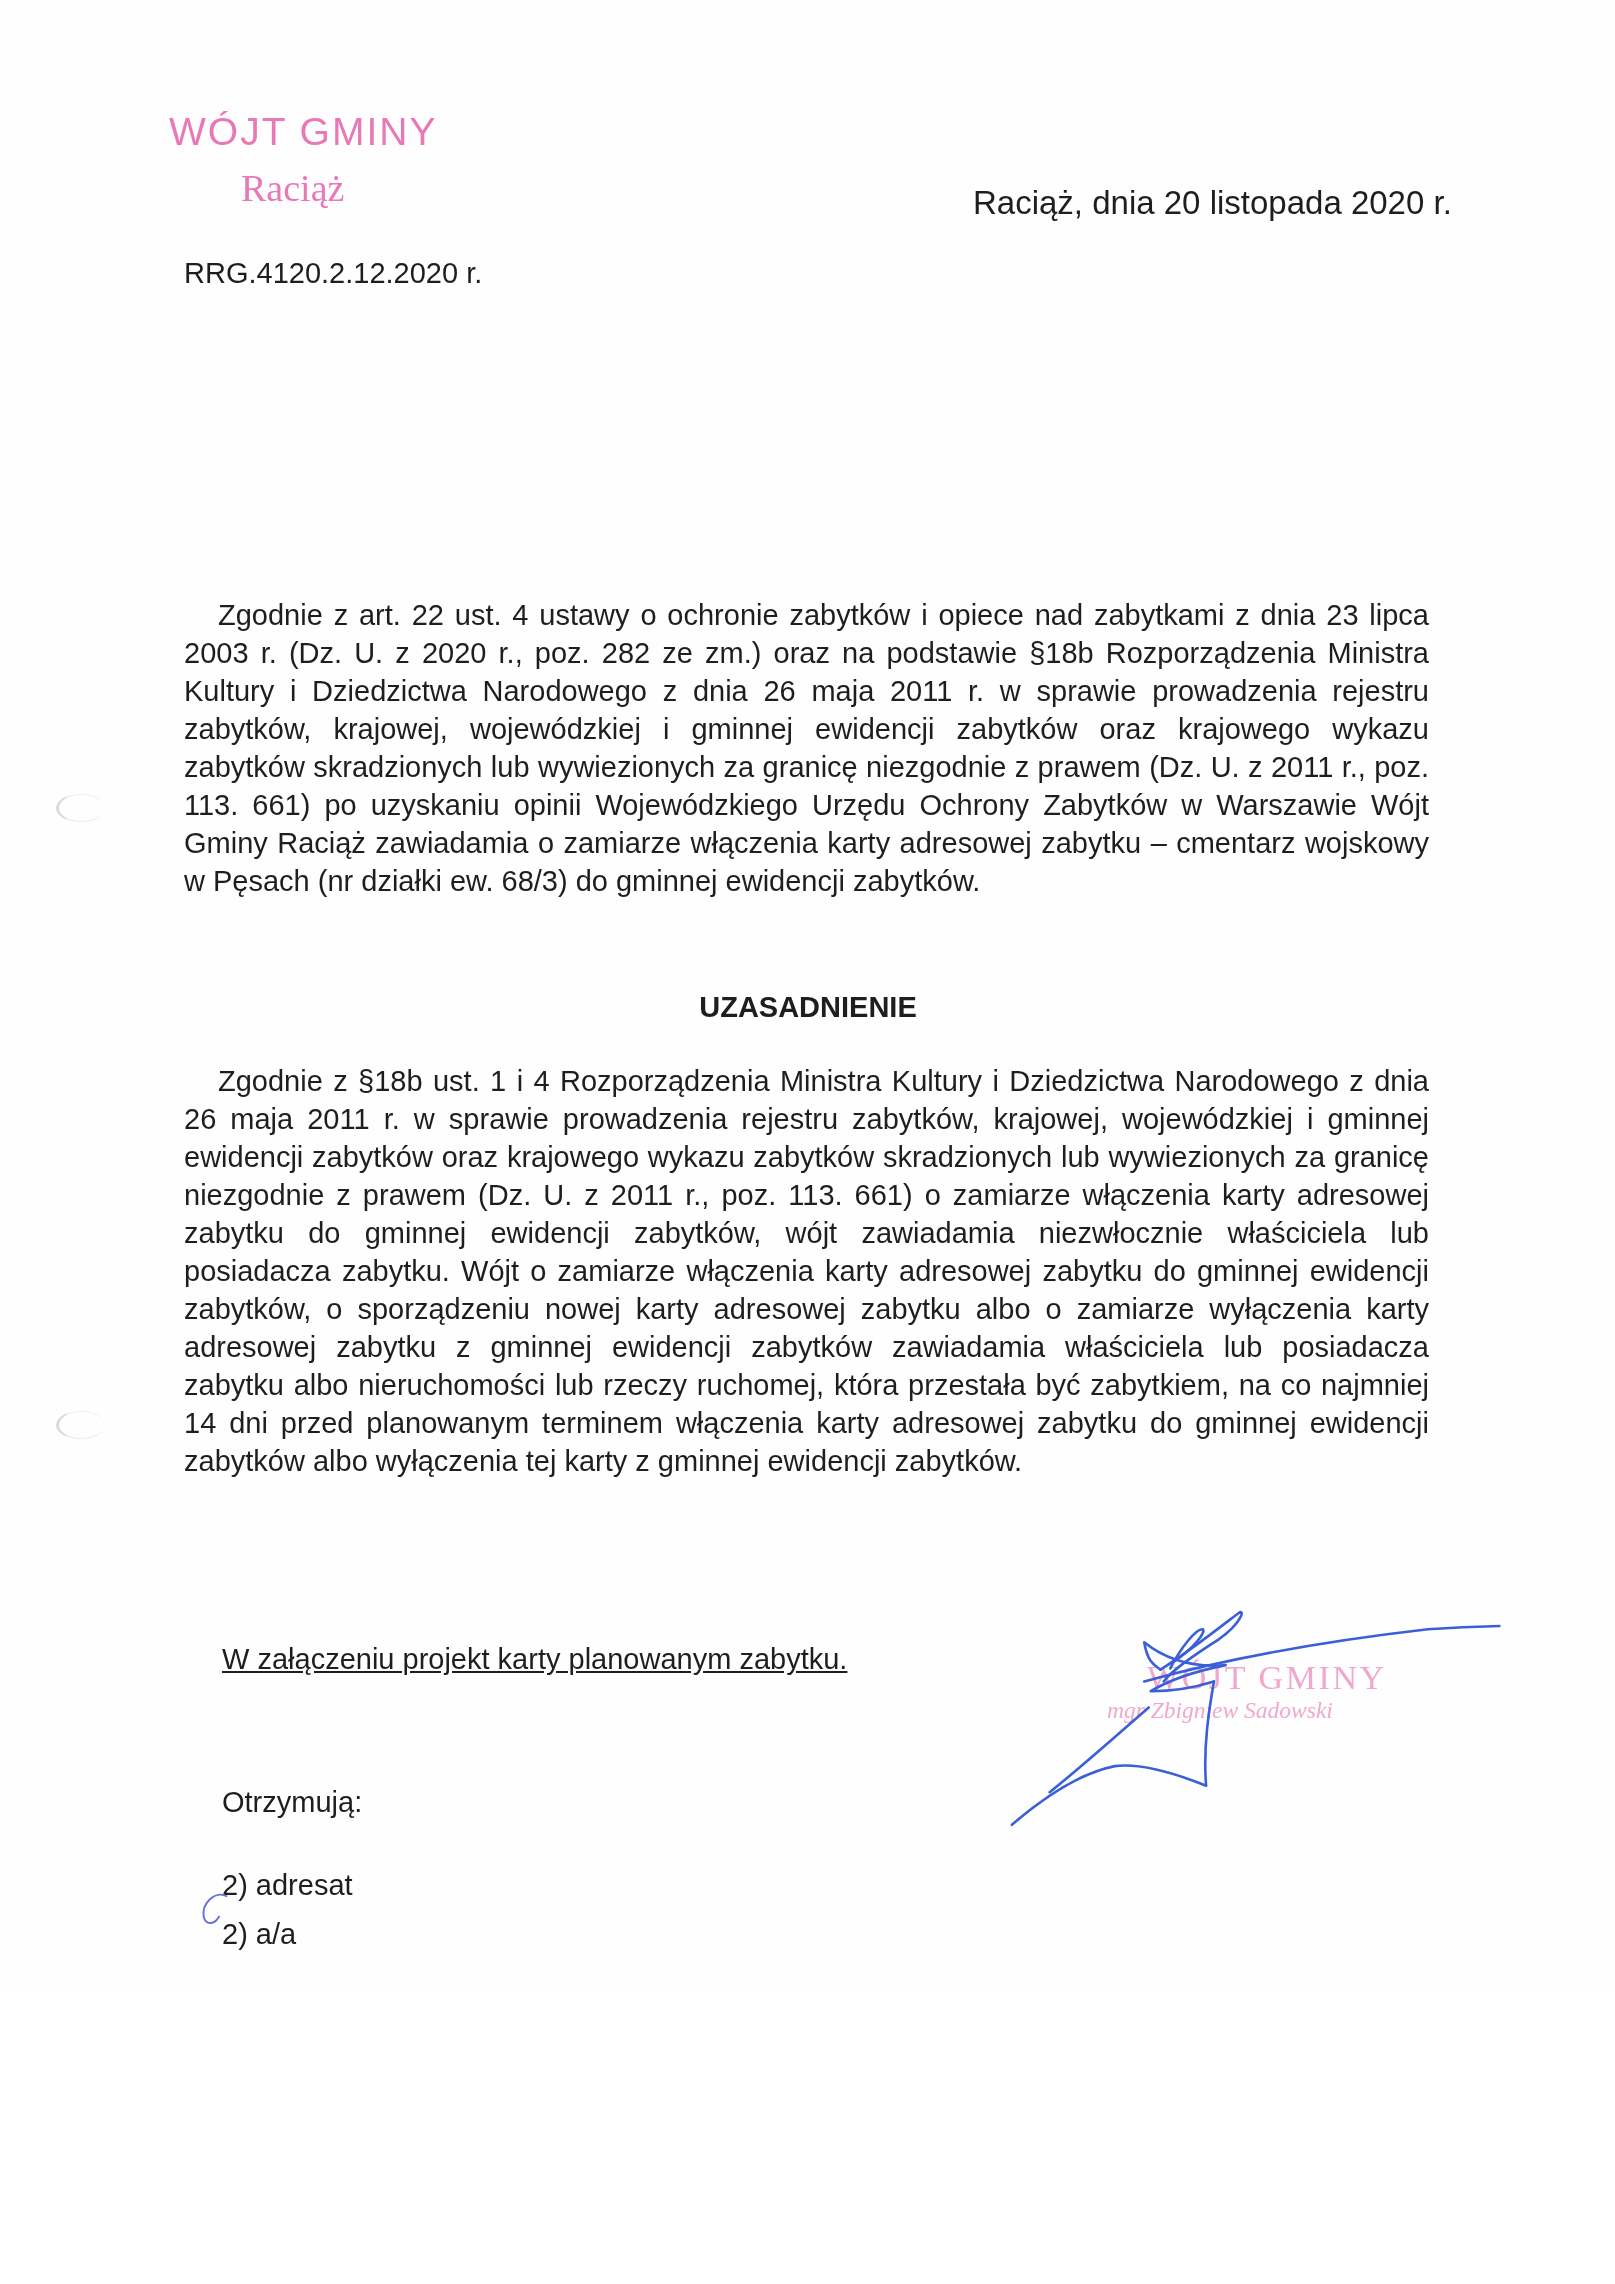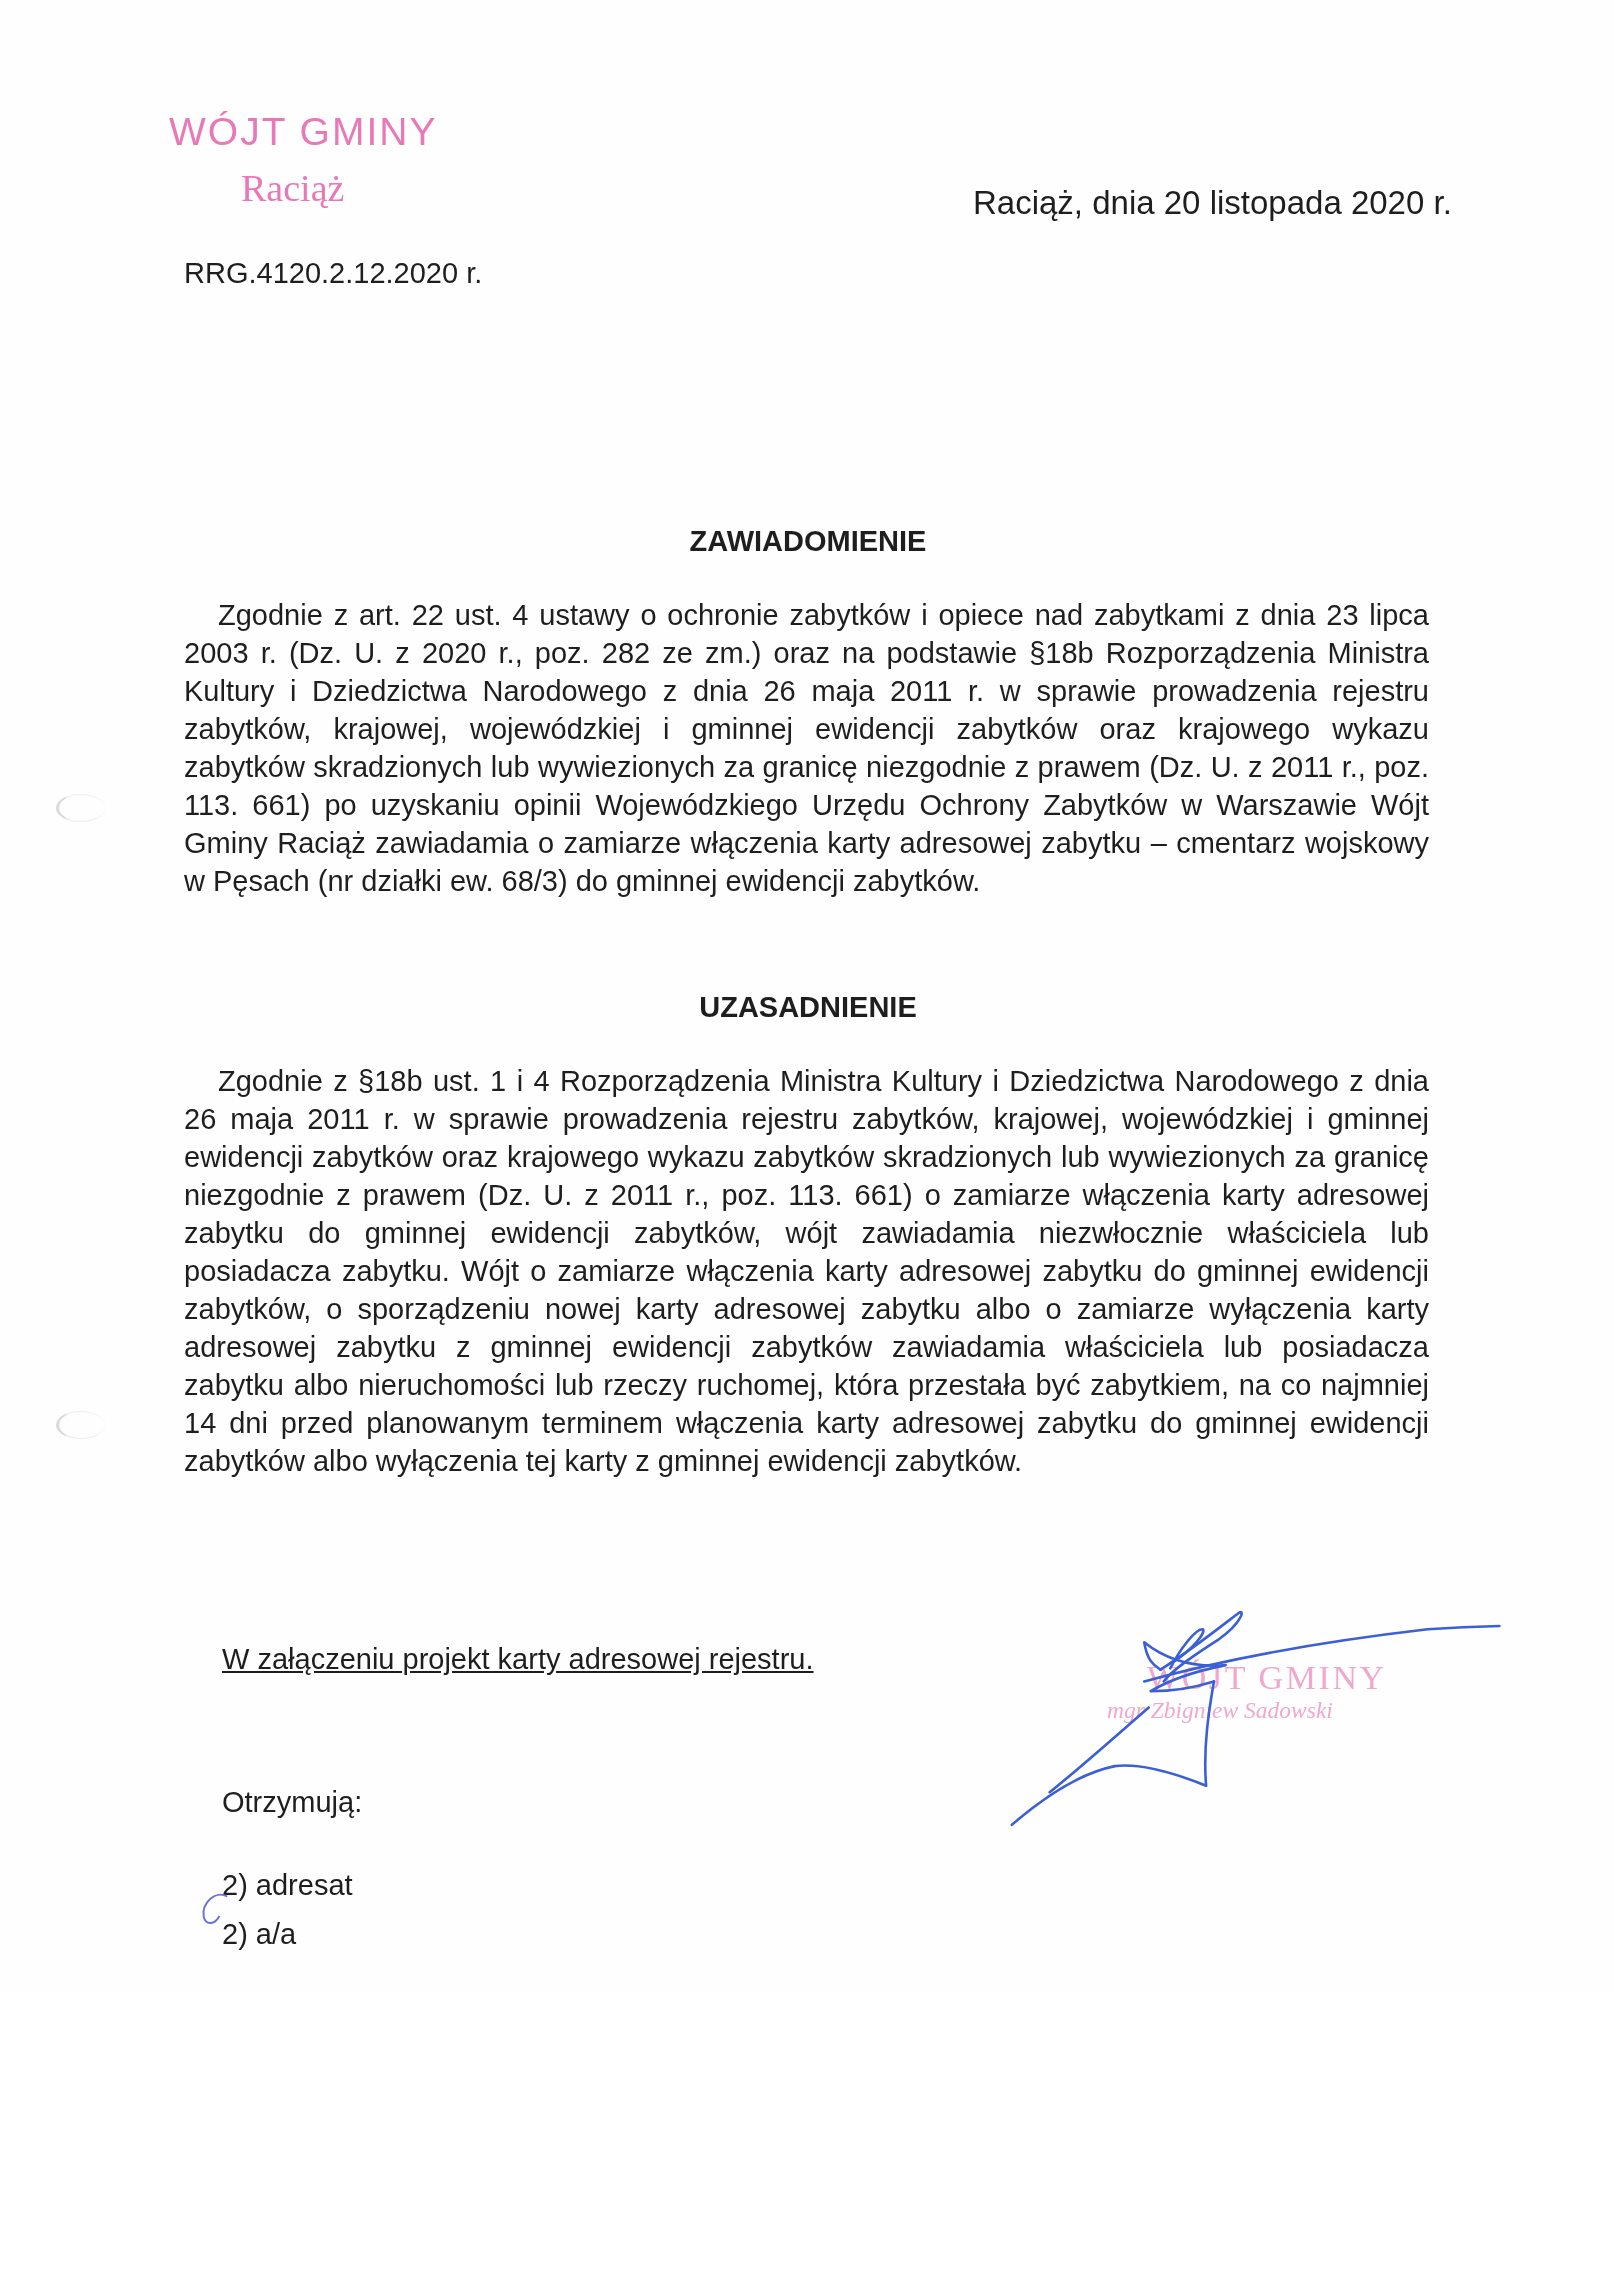--- a/index.html
+++ b/index.html
@@ -43,27 +43,26 @@
 <div class="page">
 
   <div class="stamp-top">
     <div class="l1">WÓJT GMINY</div>
     <div class="l2">Raciąż</div>
   </div>
 
   <div class="txt date">Raciąż, dnia 20 listopada 2020 r.</div>
   <div class="txt ref">RRG.4120.2.12.2020 r.</div>
 
-  <div class="txt heading h1">ZAWIADOMIENIE</div>
   <div class="txt para p1">Zgodnie z art. 22 ust. 4 ustawy o ochronie zabytków i opiece nad zabytkami z dnia 23 lipca 2003 r. (Dz. U. z 2020 r., poz. 282 ze zm.) oraz na podstawie §18b Rozporządzenia Ministra Kultury i Dziedzictwa Narodowego z dnia 26 maja 2011 r. w sprawie prowadzenia rejestru zabytków, krajowej, wojewódzkiej i gminnej ewidencji zabytków oraz krajowego wykazu zabytków skradzionych lub wywiezionych za granicę niezgodnie z prawem (Dz. U. z 2011 r., poz. 113. 661) po uzyskaniu opinii Wojewódzkiego Urzędu Ochrony Zabytków w Warszawie Wójt Gminy Raciąż zawiadamia o zamiarze włączenia karty adresowej zabytku – cmentarz wojskowy w Pęsach (nr działki ew. 68/3) do gminnej ewidencji zabytków.</div>
 
   <div class="txt heading h2">UZASADNIENIE</div>
   <div class="txt para p2">Zgodnie z §18b ust. 1 i 4 Rozporządzenia Ministra Kultury i Dziedzictwa Narodowego z dnia 26 maja 2011 r. w sprawie prowadzenia rejestru zabytków, krajowej, wojewódzkiej i gminnej ewidencji zabytków oraz krajowego wykazu zabytków skradzionych lub wywiezionych za granicę niezgodnie z prawem (Dz. U. z 2011 r., poz. 113. 661) o zamiarze włączenia karty adresowej zabytku do gminnej ewidencji zabytków, wójt zawiadamia niezwłocznie właściciela lub posiadacza zabytku. Wójt o zamiarze włączenia karty adresowej zabytku do gminnej ewidencji zabytków, o sporządzeniu nowej karty adresowej zabytku albo o zamiarze wyłączenia karty adresowej zabytku z gminnej ewidencji zabytków zawiadamia właściciela lub posiadacza zabytku albo nieruchomości lub rzeczy ruchomej, która przestała być zabytkiem, na co najmniej 14 dni przed planowanym terminem włączenia karty adresowej zabytku do gminnej ewidencji zabytków albo wyłączenia tej karty z gminnej ewidencji zabytków.</div>
 
-  <div class="txt attach">W załączeniu projekt karty adresowej rejestru.</div>
+  <div class="txt attach">W załączeniu projekt karty planowanym zabytku.</div>
 
   <div class="txt recv-label">Otrzymują:</div>
   <ul class="txt recv-list">
     <li>2) adresat</li>
     <li>2) a/a</li>
   </ul>
 
   <svg class="circle-mark" viewBox="0 0 60 60">
     <path d="M48 10 C30 0 8 20 12 42 C16 56 30 52 36 40" fill="none" stroke="#6a72d8" stroke-width="3"></path>
   </svg>

